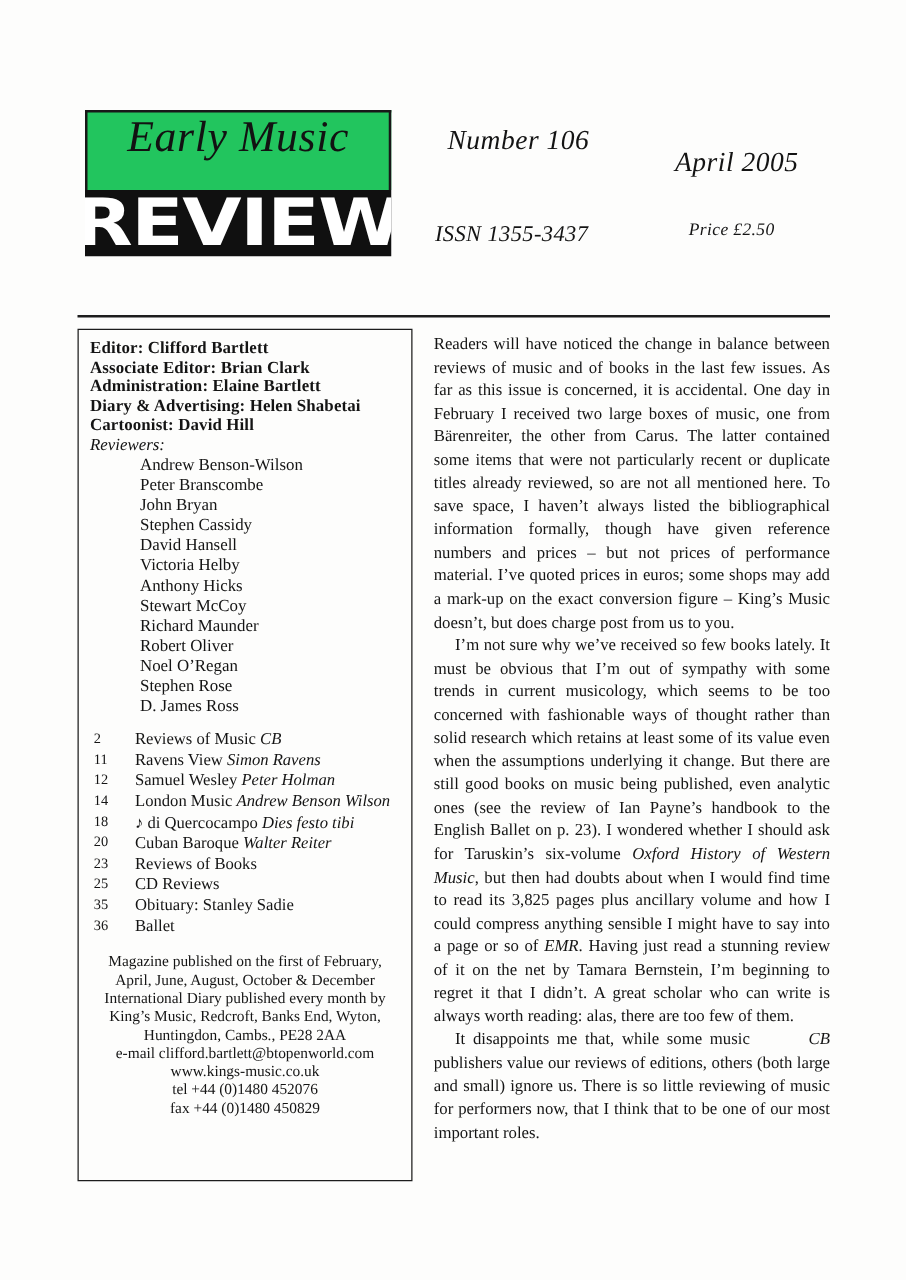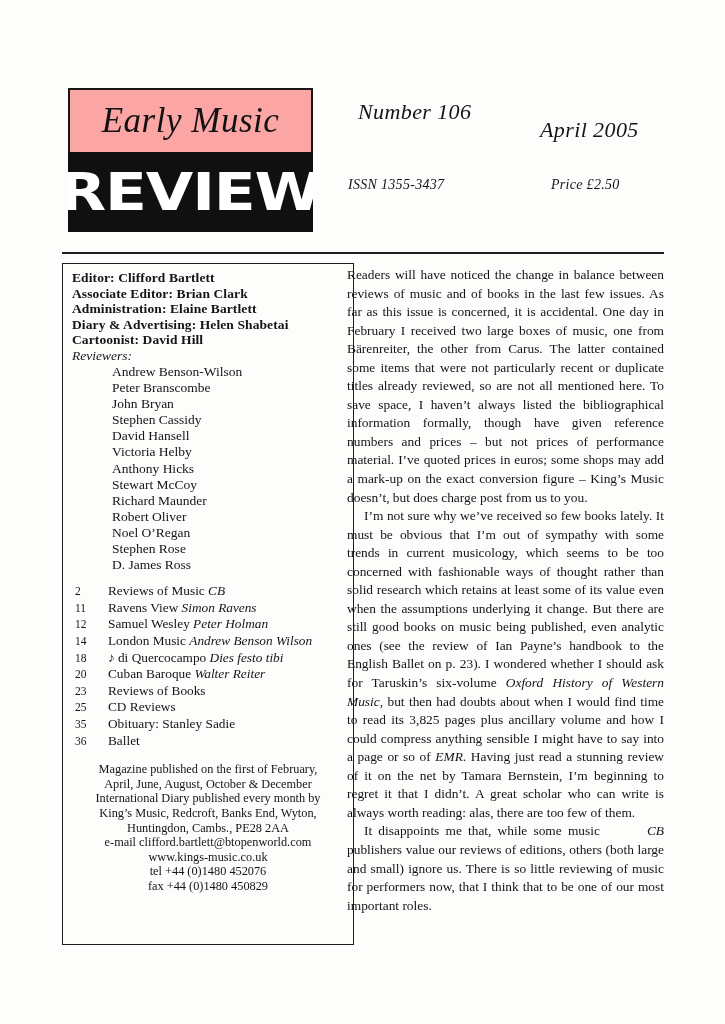--- a/index.html
+++ b/index.html
@@ -23,35 +23,35 @@
     position: absolute;
     left: 68px;
     top: 88px;
     width: 245px;
   }
   .logo-top {
     border: 2px solid #181818;
     border-bottom: none;
     height: 62px;
     display: flex;
-    align-items: center;
+    align-items: flex-start;
     justify-content: center;
-    background: #fca5a5;
+    background: #22c55e;
   }
   .logo-top-text {
     font-family: "Liberation Serif", "DejaVu Serif", serif;
     font-style: italic;
     font-size: 35px;
     letter-spacing: 0.5px;
     color: #121212;
     white-space: nowrap;
   }
   .logo-bottom {
     background: #101010;
-    height: 80px;
+    height: 53px;
     display: flex;
     align-items: center;
     justify-content: center;
     overflow: hidden;
   }
   .logo-bottom-text {
     font-family: "DejaVu Sans", "Liberation Sans", sans-serif;
     font-weight: 700;
     font-size: 52px;
     line-height: 1;
@@ -75,21 +75,21 @@
     top: 117px;
     font-style: italic;
     font-size: 22px;
     letter-spacing: 0.4px;
   }
   .issn {
     position: absolute;
     left: 348px;
     top: 177px;
     font-style: italic;
-    font-size: 14px;
+    font-size: 18px;
     letter-spacing: 0.3px;
   }
   .price {
     position: absolute;
     left: 551px;
     top: 177px;
     font-style: italic;
     font-size: 14px;
     letter-spacing: 0.3px;
   }
@@ -102,21 +102,21 @@
     width: 602px;
     height: 2px;
     background: #1d1d1d;
   }
 
   
   .left-box {
     position: absolute;
     left: 62px;
     top: 263px;
-    width: 292px;
+    width: 268px;
     height: 682px;
     border: 1.6px solid #1d1d1d;
     box-sizing: border-box;
     padding: 6px 9px 0 9px;
   }
   .staff {
     font-size: 13.5px;
     line-height: 15.6px;
     font-weight: 700;
     letter-spacing: 0.1px;

